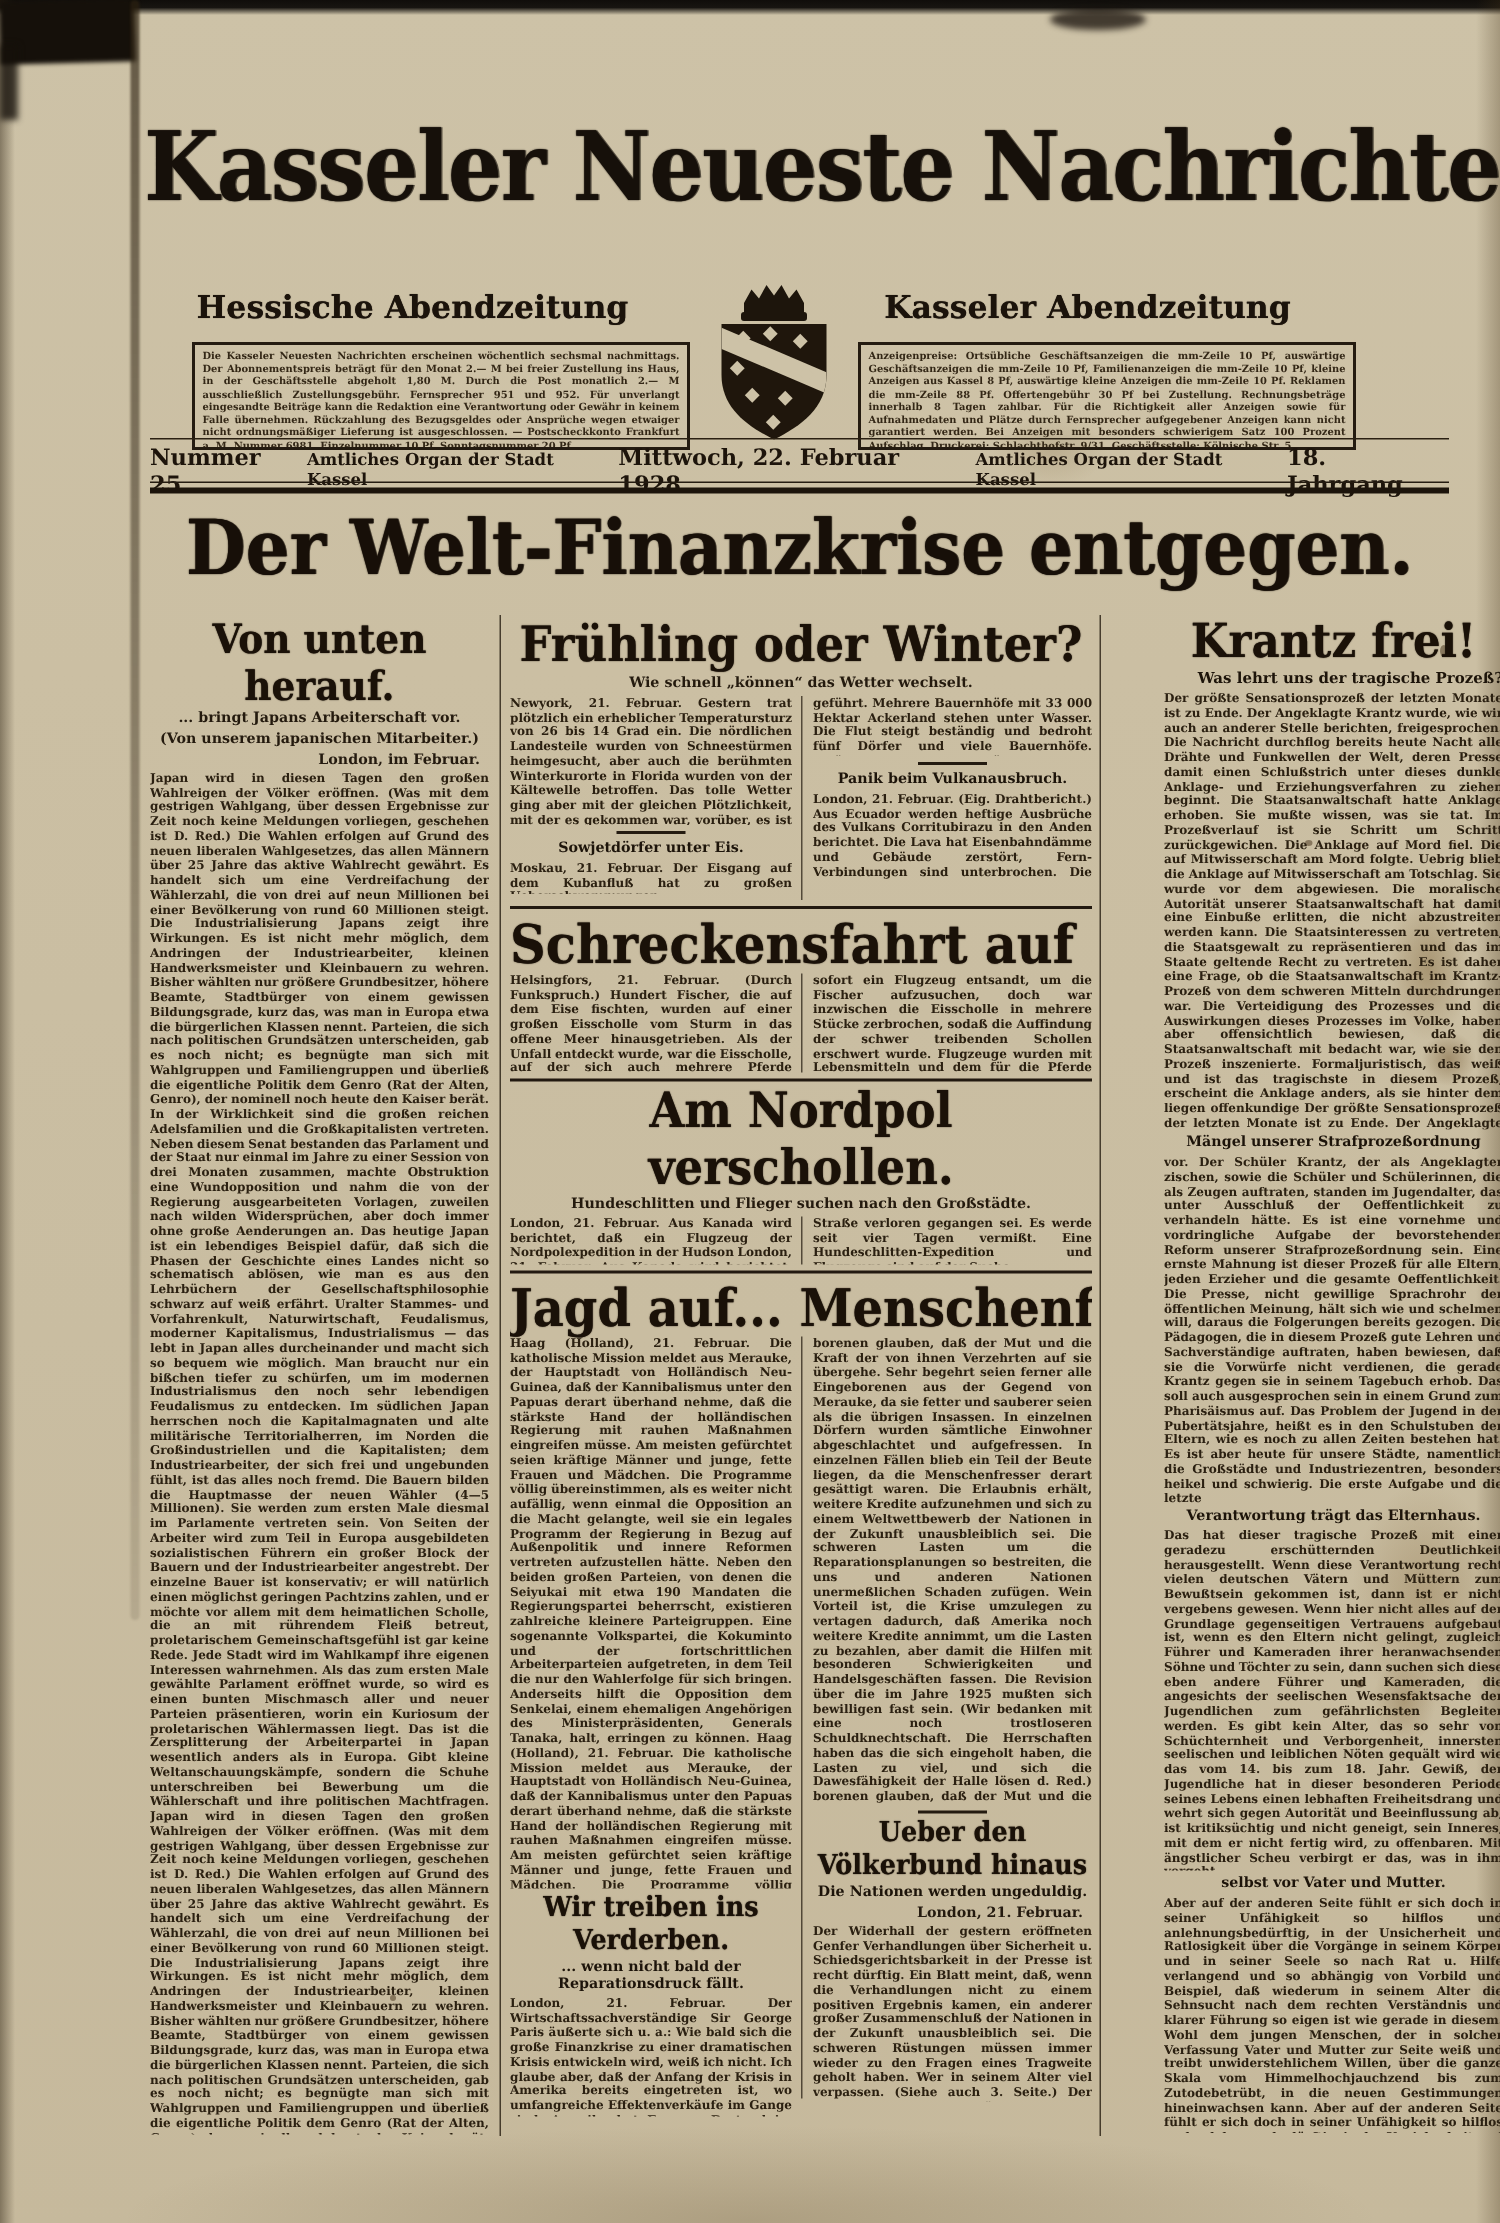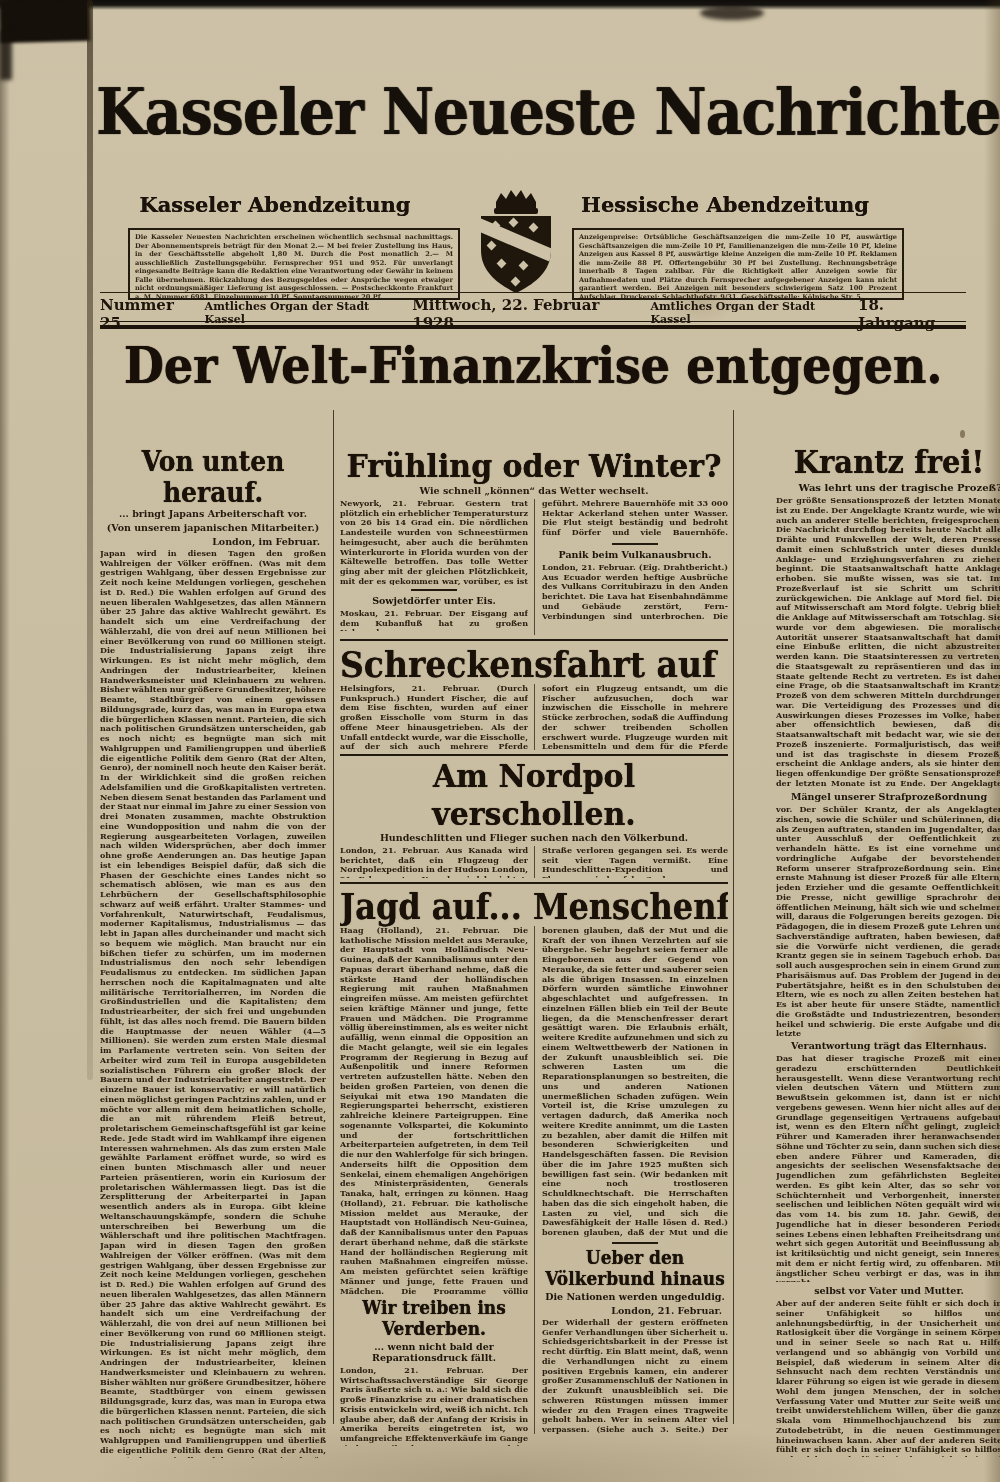--- a/index.html
+++ b/index.html
@@ -35,21 +35,21 @@
   .dateline .num,.dateline .date,.dateline .vol{font-size:15px;}
   .dateline .org{font-size:11px;}
   .dl-rule2{left:100px;top:321px;width:866px;height:1px;background:#241b10;}
   .dl-rule3{left:100px;top:325px;width:866px;height:4px;background:#1c140b;}
   
   .mainhead{left:100px;top:338px;width:866px;text-align:center;font-weight:bold;
     font-size:46px;color:#170f08;transform:scaleY(1.1);letter-spacing:0;
     text-shadow:0 0 1px #170f08, .7px 0 0 rgba(23,15,8,.7);white-space:nowrap;}
   
   .vrule{width:1px;background:rgba(32,23,12,.78);}
-  .col{overflow:hidden;margin-top:35px;}
+  .col{overflow:hidden;}
   h2,h3,h4{margin:0;font-weight:bold;color:#1a1108;transform:scaleY(1.08);
     text-shadow:0 0 .8px #1a1108;}
   .deck{font-weight:bold;text-align:center;font-size:9.5px;line-height:1.25;color:#241a0e;margin:2px 0;}
   .dateloc{font-weight:bold;text-align:right;font-size:9.5px;margin:2px 6px 2px 0;}
   .body,.seg{font-size:8px;line-height:1.22;text-align:justify;font-weight:bold;
     color:#2b2011;word-spacing:-.4px;overflow:hidden;hyphens:auto;}
   .subhead{font-weight:bold;text-align:center;font-size:9.5px;margin:3px 0;color:#1d140a;}
   .dash{width:46px;height:2px;background:#241b10;margin:4px auto;}
   .midrule{height:2px;background:#221910;margin:4px 0;}
   .twocol{display:flex;}
@@ -75,22 +75,22 @@
   <div class="abs corner2"></div>
   <div class="abs crease"></div>
   <div class="abs smudge"></div>
   <div class="speck" style="left:870px;top:560px;width:5px;height:4px;"></div>
   <div class="speck" style="left:903px;top:1120px;width:7px;height:5px;"></div>
   <div class="speck" style="left:260px;top:1330px;width:4px;height:4px;"></div>
   <div class="speck" style="left:960px;top:430px;width:5px;height:8px;"></div>
 
   <div class="abs masthead">Kasseler Neueste Nachrichten</div>
   <div class="abs editions">
+    <div class="ed">Hessische Abendzeitung</div>
     <div class="ed">Kasseler Abendzeitung</div>
-    <div class="ed">Hessische Abendzeitung</div>
   </div>
 
   <div class="abs crest">
     <svg width="96" height="112" viewBox="0 0 96 112">
       <defs>
           <clipPath id="sh">
             <path d="M13 30 h70 v34 c0 22 -17 34 -35 43 c-18 -9 -35 -21 -35 -43 Z"></path>
           </clipPath>
         </defs>
 
@@ -166,21 +166,21 @@
       <div class="sc">
           <div class="seg" style="height:66px;">Helsingfors, 21. Februar. (Durch Funkspruch.) Hundert Fischer, die auf dem Eise fischten, wurden auf einer großen Eisscholle vom Sturm in das offene Meer hinausgetrieben. Als der Unfall entdeckt wurde, war die Eisscholle, auf der sich auch mehrere Pferde befinden, bereits 15 Kilometer im offenen Meer hinausgetrieben.</div>
         </div>
       <div class="sc">
           <div class="seg" style="height:66px;">sofort ein Flugzeug entsandt, um die Fischer aufzusuchen, doch war inzwischen die Eisscholle in mehrere Stücke zerbrochen, sodaß die Auffindung der schwer treibenden Schollen erschwert wurde. Flugzeuge wurden mit Lebensmitteln und dem für die Pferde nötigen Futter beladen. Die Fischer treiben auf dem offenen Meer.</div>
         </div>
     </div>
     <div class="midrule"></div>
 
     <h2 style="font-size:30px;text-align:center;">Am Nordpol verschollen.</h2>
-    <div class="deck">Hundeschlitten und Flieger suchen nach den Völkerbund.</div>
+    <div class="deck">Hundeschlitten und Flieger suchen nach den Großstädte.</div>
     <div class="twocol" style="height:32px;">
       <div class="sc">
           <div class="seg" style="height:32px;">London, 21. Februar. Aus Kanada wird berichtet, daß ein Flugzeug der Nordpolexpedition in der Hudson London, 21. Februar. Aus Kanada wird berichtet, daß ein Flugzeug der Nordpolexpedition in der Hudson</div>
         </div>
       <div class="sc">
           <div class="seg" style="height:32px;">Straße verloren gegangen sei. Es werde seit vier Tagen vermißt. Eine Hundeschlitten-Expedition und Flugzeuge sind auf der Suche.</div>
         </div>
     </div>
     <div class="midrule"></div>
 

